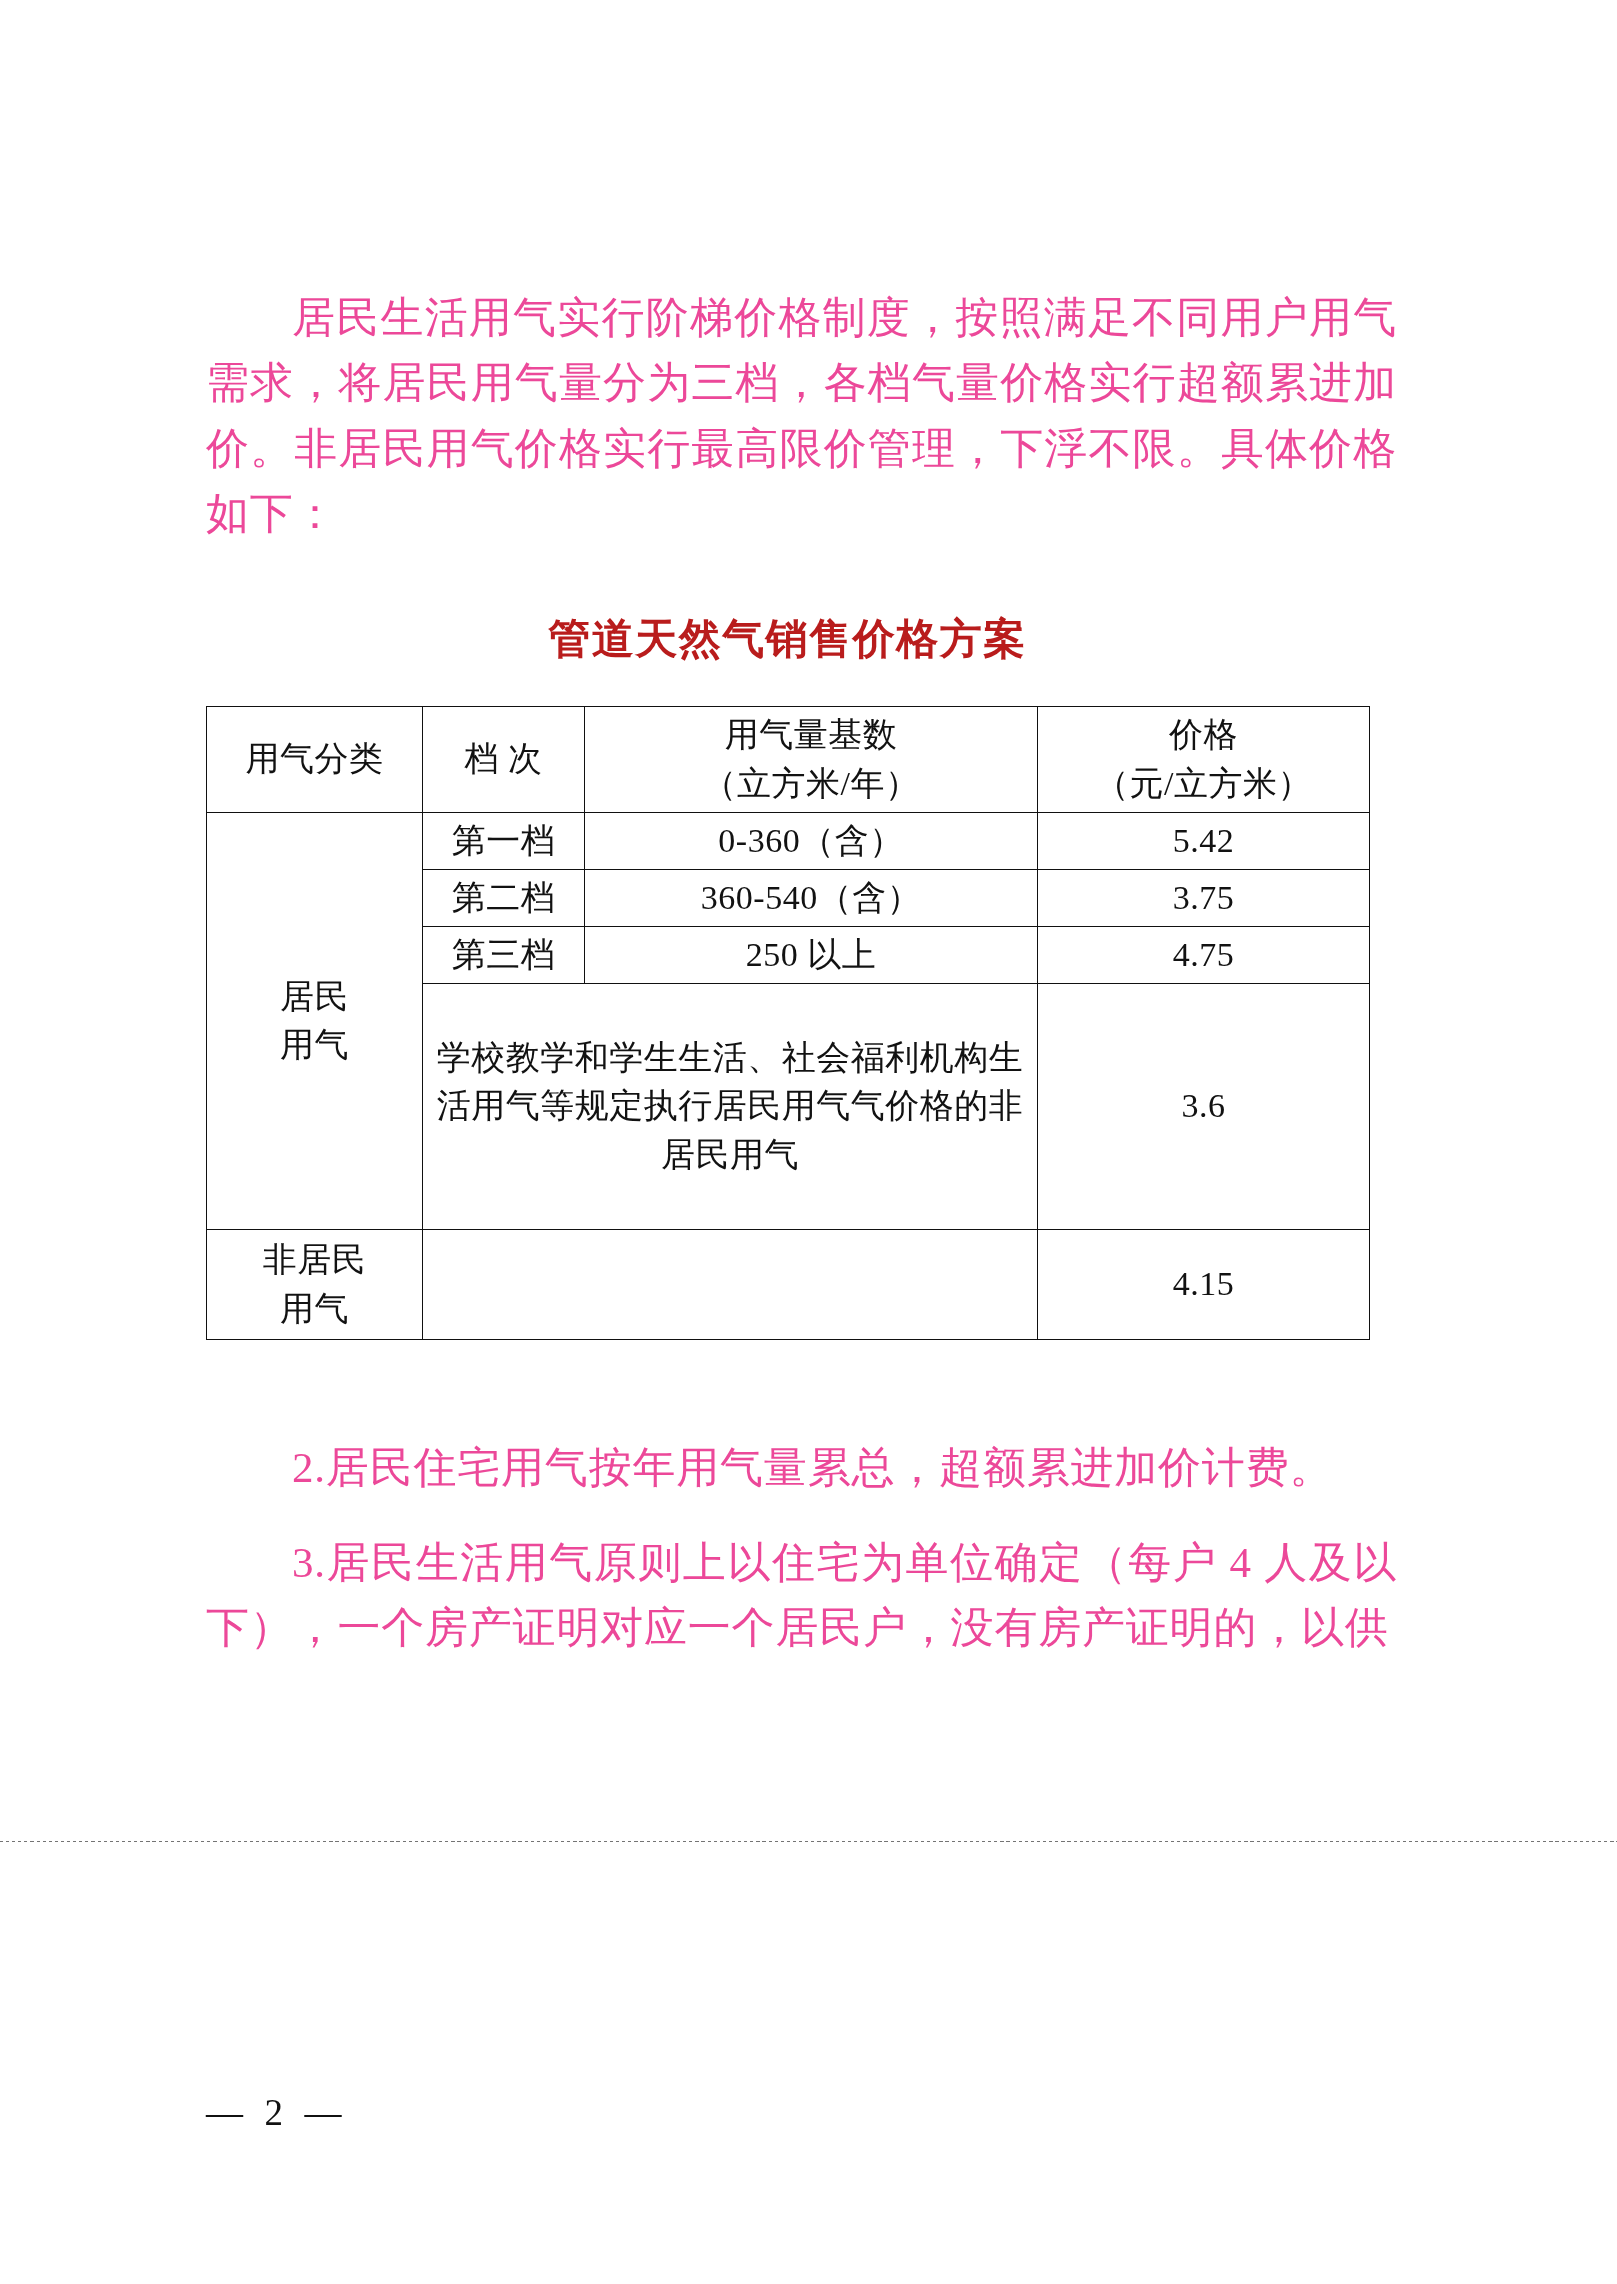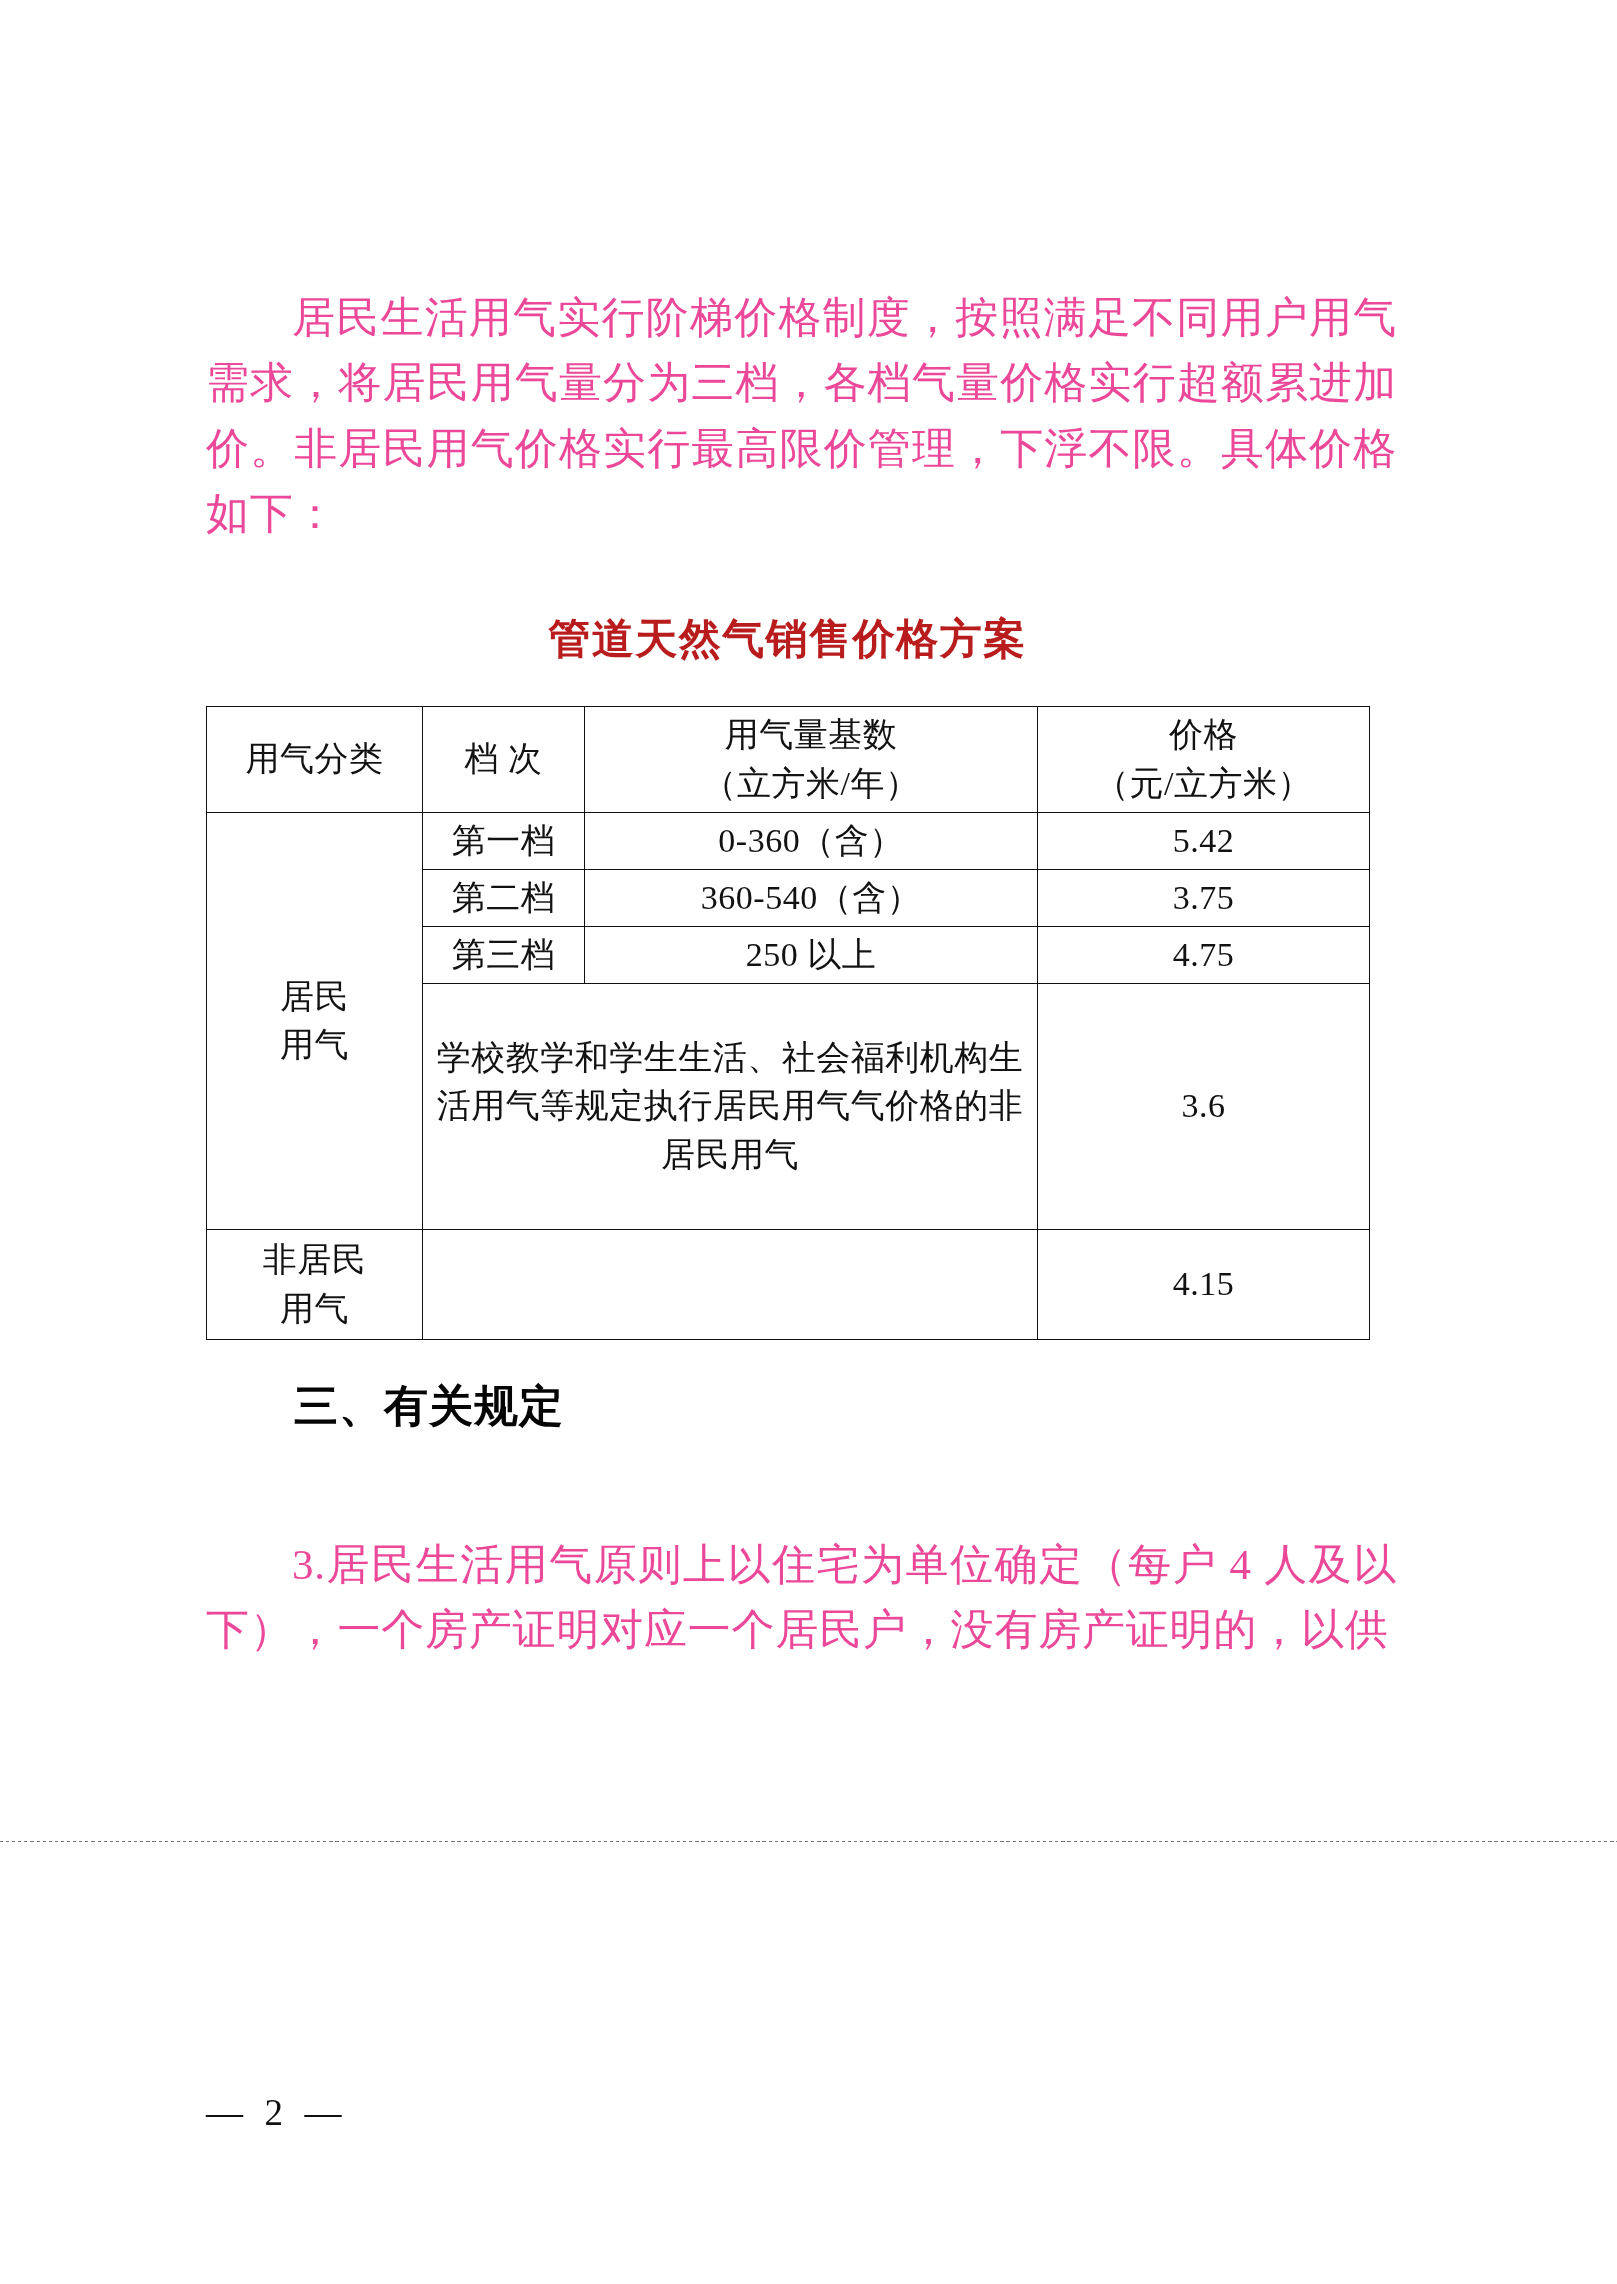--- a/index.html
+++ b/index.html
@@ -185,24 +185,24 @@
 
       <tr class="row-nonres">
         <td class="cell-vertlabel">非居民<br>用气</td>
         <td colspan="2"></td>
         <td>4.15</td>
       </tr>
     </tbody>
   </table>
 
   <div class="doc-body" style="top:1374px;">
-    <p class="heading">三、有关规定</p>
     <div class="gap-md"></div>
     <div class="gap-md"></div>
     <div class="gap-md"></div>
+    <p class="para indent">2.居民住宅用气按年用气量累总，超额累进加价计费。</p>
     <div class="gap-lg"></div>
     <p class="para indent">3.居民生活用气原则上以住宅为单位确定（每户 4 人及以下），一个房产证明对应一个居民户，没有房产证明的，以供</p>
   </div>
 
   <div class="scan-rule"></div>
 
   <div class="page-footer">— 2 —</div>
 
 </div>
 

